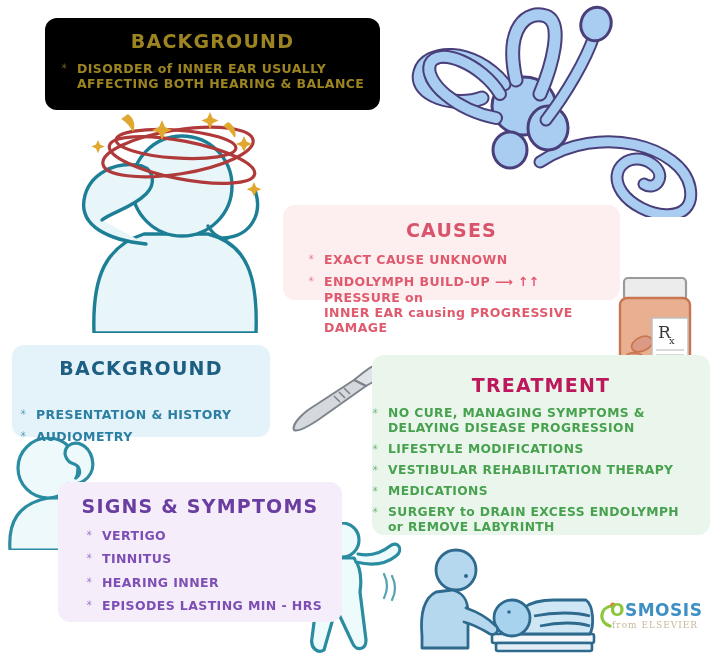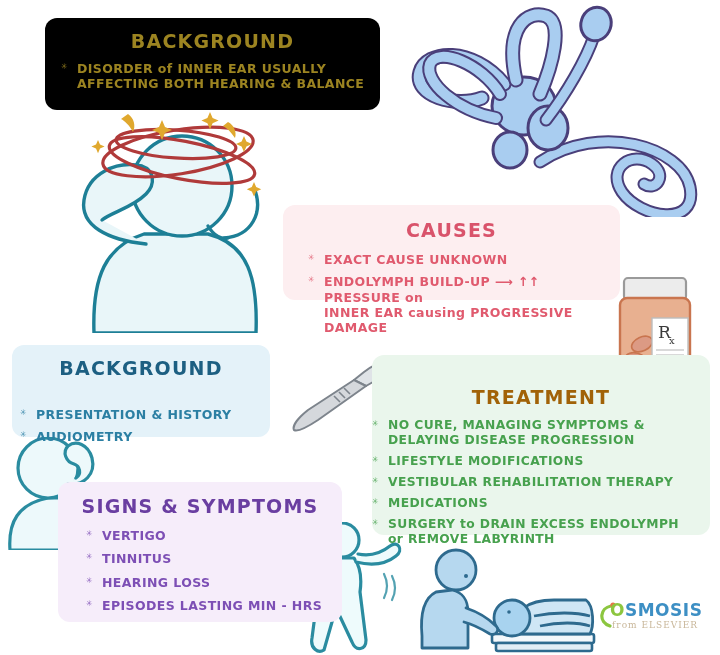--- a/index.html
+++ b/index.html
@@ -40,21 +40,21 @@
   #p-causes li{margin-bottom:7px;}
 
   
   #p-diagnosis{left:12px;top:345px;width:258px;height:92px;background:#e4f2f9;}
   #p-diagnosis .title{color:#1c5f82;font-size:19px;padding-top:12px;}
   #p-diagnosis ul{margin-top:28px;padding-left:8px;color:#2b7fa3;font-size:12.5px;}
   #p-diagnosis li{margin-bottom:7px;}
 
   
   #p-treatment{left:372px;top:355px;width:338px;height:180px;background:#eaf6ec;}
-  #p-treatment .title{color:#a16207;font-size:19px;padding-top:31px;}
+  #p-treatment .title{color:#be185d;font-size:19px;padding-top:19px;}
   #p-treatment ul{margin-top:10px;color:#47a14e;font-size:12.3px;}
   #p-treatment li{margin-bottom:6px;}
 
   
   #p-signs{left:58px;top:482px;width:284px;height:140px;background:#f6edfa;}
   #p-signs .title{color:#6a3ea1;font-size:19px;padding-top:13px;}
   #p-signs ul{margin-top:11px;padding-left:28px;color:#7d4fb5;font-size:12.5px;}
   #p-signs li{margin-bottom:8px;}
 
   .art{position:absolute;}
@@ -277,21 +277,21 @@
         <span>REMOVE LABYRINTH</span>
       </li>
     </ul>
   </div>
 
   <div class="panel" id="p-signs">
     <div class="title">SIGNS &amp; SYMPTOMS</div>
     <ul>
       <li>VERTIGO</li>
       <li>TINNITUS</li>
-      <li>HEARING LOSS</li>
+      <li>HEARING INNER</li>
       <li>EPISODES LASTING MIN - HRS</li>
     </ul>
   </div>
 
   <div id="logo">
     <svg class="arc" width="20" height="26" viewBox="0 0 20 26">
       <path d="M15 4 C 4 6, 2 20, 14 24" fill="none" stroke="#8cc63f" stroke-width="3.2" stroke-linecap="round"></path>
       <circle cx="17" cy="3" r="2.6" fill="#e8734a"></circle>
     </svg>
     <div class="lname"><span class="o">O</span><span>SMOSIS</span></div>

